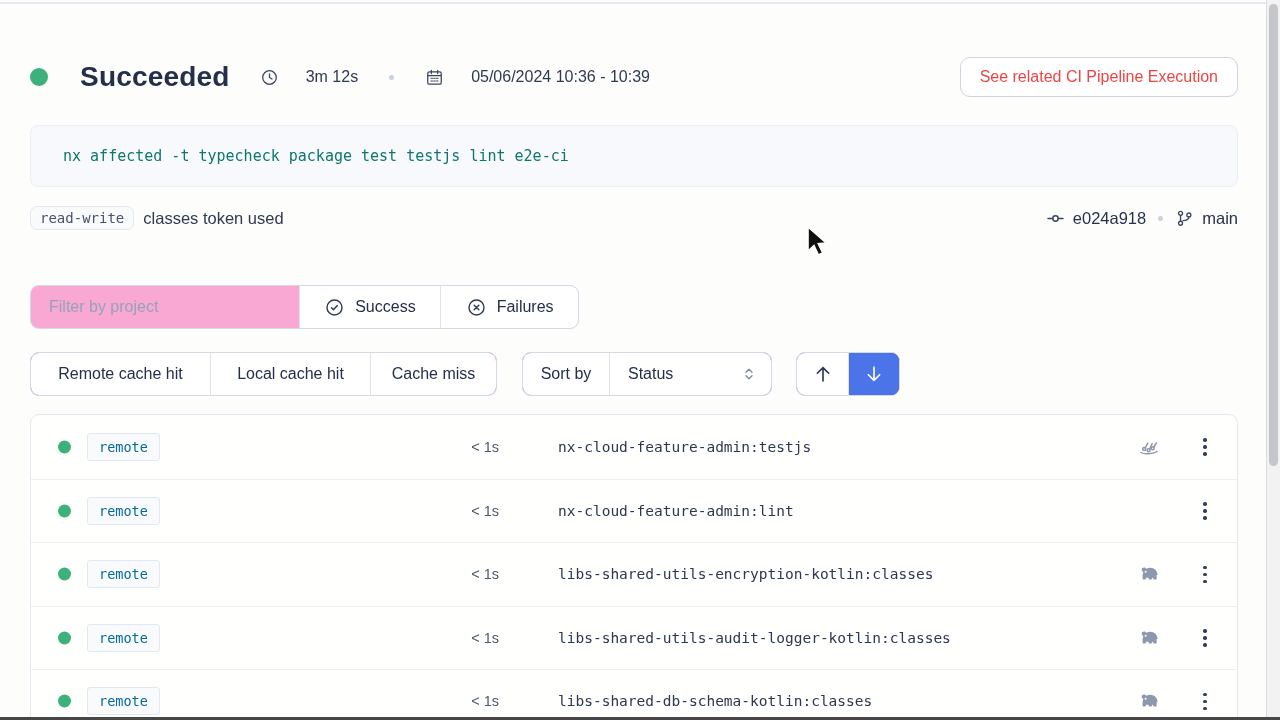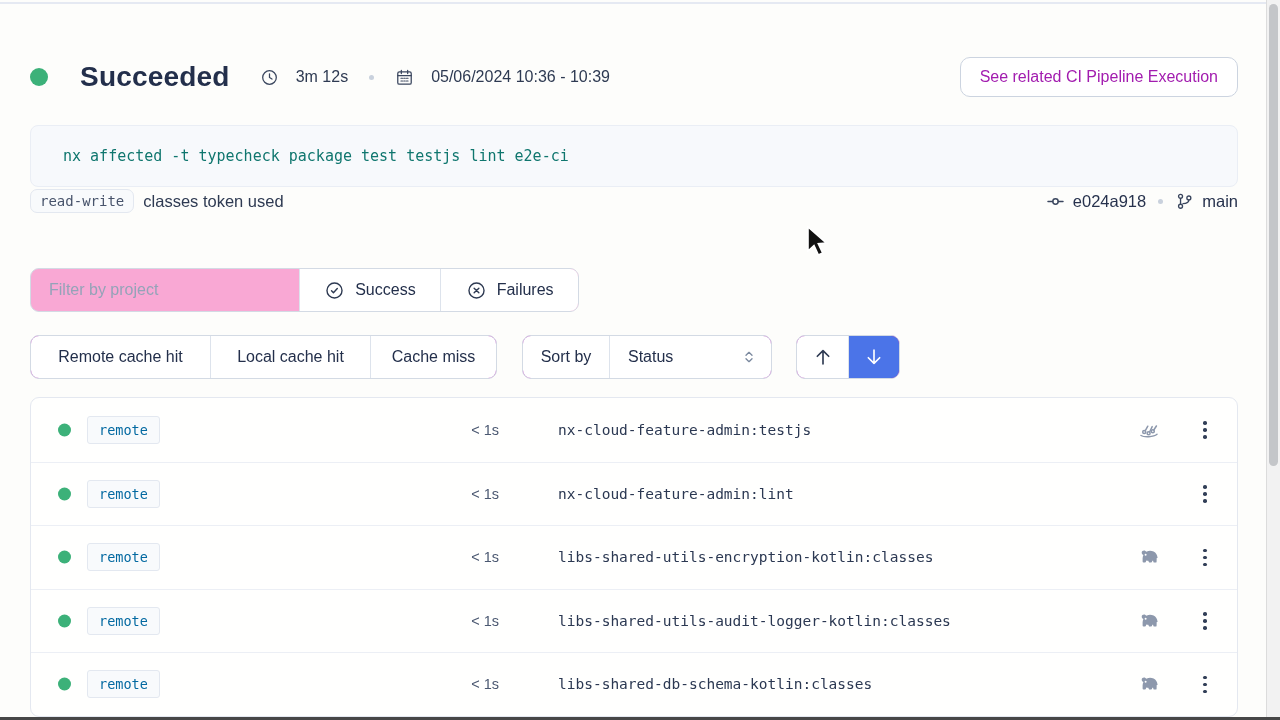--- a/index.html
+++ b/index.html
@@ -10,39 +10,39 @@
     color:#27324d;
     position:relative;
   }
   .top-line { position:absolute; top:2px; left:0; right:14px; height:2px; background:#e5e9f2; }
   .content { padding:0 42px 0 30px; position:relative; }
 
   
   .header-row { margin-top:55px; display:flex; align-items:center; height:44px; }
   .status-dot { width:18px; height:18px; border-radius:50%; background:var(--green); flex:none; }
   .page-title { font-size:28px; font-weight:700; letter-spacing:.2px; margin-left:32px; color:#232f4b; }
-  .header-meta { display:flex; align-items:center; margin-left:30px; gap:17px; font-size:16px; color:#2e3a52; }
+  .header-meta { display:flex; align-items:center; margin-left:30px; gap:27px; font-size:16px; color:#2e3a52; }
   .icon-16 { width:19px; height:19px; color:#3a465e; flex:none; display:inline-flex; }
   .icon-16 svg { width:100%; height:100%; }
   .sep-dot { width:5px; height:5px; border-radius:50%; background:#c9d1dd; margin:0 4px; }
   .cta-button {
     margin-left:auto; background:#fff; border:1px solid #ccd4e0; border-radius:10px;
-    padding:10px 19px; font-size:16px; color:#a21caf; cursor:pointer;
+    padding:10px 19px; font-size:16px; color:#ef4444; cursor:pointer;
     font-family:"Liberation Sans", sans-serif;
   }
 
   
   .command-box {
     margin-top:26px; height:62px; background:#f7f9fc; border:1px solid #eaeef5;
     border-radius:8px; display:flex; align-items:center; padding-left:32px;
     font-family:"DejaVu Sans Mono", monospace; font-size:15px; color:#0f766e;
   }
 
   
-  .token-row { display:flex; align-items:center; height:28px; }
+  .token-row { margin-top:17px; display:flex; align-items:center; height:28px; }
   .token-badge {
     font-family:"DejaVu Sans Mono", monospace; font-size:14px; color:#47536b;
     background:#f8fafc; border:1px solid #e3e8f0; border-radius:7px; padding:3px 9px;
   }
   .token-text { margin-left:9px; font-size:16.5px; color:#2e3a52; }
   .vcs-meta { margin-left:auto; display:flex; align-items:center; gap:8px; font-size:16.5px; color:#27324d; }
 
   
   .filter-group {
     margin-top:53px; width:549px; height:44px; display:flex; background:#f9a8d4;

